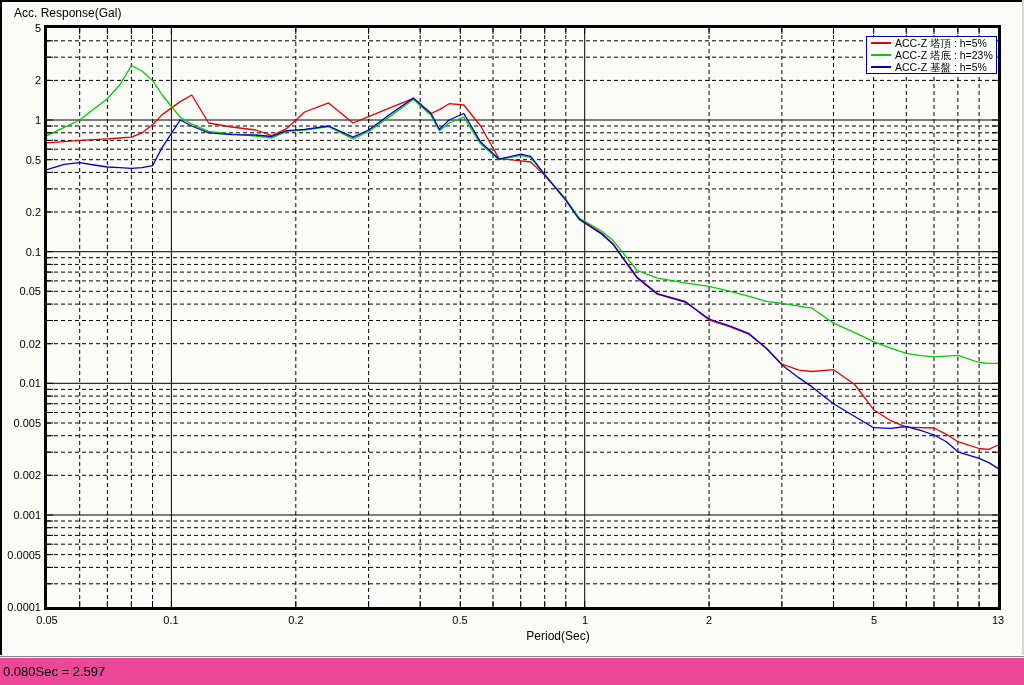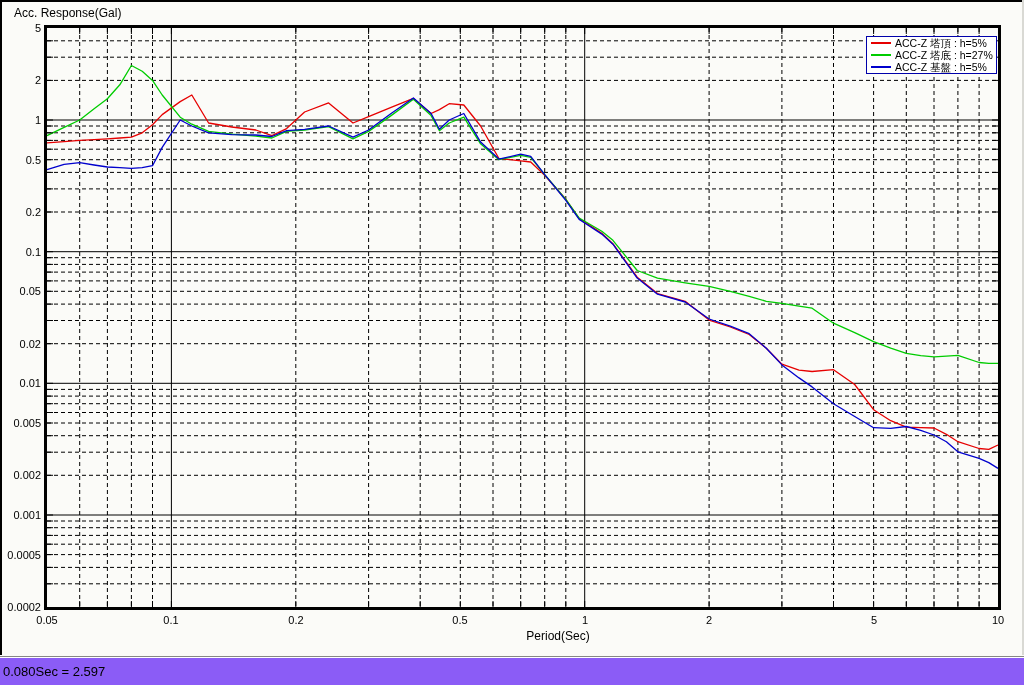--- a/index.html
+++ b/index.html
@@ -21,21 +21,21 @@
   #legend{
     position:absolute;left:866px;top:36px;width:131px;height:38px;
     background:#fff;border:1px solid #4d7c0f;box-sizing:border-box;
     display:flex;flex-direction:column;justify-content:center;overflow:hidden;
   }
   .legend-row{display:flex;align-items:center;height:12px;padding-left:4px;white-space:nowrap;overflow:hidden;}
   .legend-swatch{display:inline-block;width:20px;height:0;border-top:2px solid #000;margin-right:4px;flex:none;}
   .legend-label{font-size:10.5px;line-height:12px;}
   #status-bar{
     position:absolute;left:0;top:656px;width:1024px;height:29px;
-    background:#8b5cf6;border-top:1px solid #868686;box-shadow:inset 0 1px 0 #ffffff;
+    background:#ec4899;border-top:1px solid #868686;box-shadow:inset 0 1px 0 #ffffff;
     box-sizing:content-box;
   }
   #status-text{position:absolute;left:3px;top:7px;font-size:13px;white-space:nowrap;}
 </style>
 </head>
 <body>
 
 <div id="canvas">
   <svg id="plot-svg" xmlns="http://www.w3.org/2000/svg">
       <defs>
@@ -236,41 +236,41 @@
       <span class="ylab" style="top: 154px;">0.5</span>
       <span class="ylab" style="top: 206px;">0.2</span>
       <span class="ylab" style="top: 246px;">0.1</span>
       <span class="ylab" style="top: 285px;">0.05</span>
       <span class="ylab" style="top: 338px;">0.02</span>
       <span class="ylab" style="top: 377px;">0.01</span>
       <span class="ylab" style="top: 417px;">0.005</span>
       <span class="ylab" style="top: 469px;">0.002</span>
       <span class="ylab" style="top: 509px;">0.001</span>
       <span class="ylab" style="top: 549px;">0.0005</span>
-      <span class="ylab" style="top: 601px;">0.0002</span>
+      <span class="ylab" style="top: 601px;">0.0001</span>
     </div>
   <div id="x-labels">
       <span class="xlab" style="left: 25px;">0.05</span>
       <span class="xlab" style="left: 149px;">0.1</span>
       <span class="xlab" style="left: 274px;">0.2</span>
       <span class="xlab" style="left: 438px;">0.5</span>
       <span class="xlab" style="left: 563px;">1</span>
       <span class="xlab" style="left: 687px;">2</span>
       <span class="xlab" style="left: 852px;">5</span>
-      <span class="xlab" style="left: 976px;">10</span>
+      <span class="xlab" style="left: 976px;">13</span>
     </div>
   <div id="x-axis-title">Period(Sec)</div>
   <div id="legend" style="border-color: rgb(0, 0, 170);">
       <div class="legend-row">
         <span class="legend-swatch" style="border-top-color: rgb(230, 0, 0);"></span>
         <span class="legend-label">ACC-Z 塔頂 : h=5%</span>
       </div>
       <div class="legend-row">
         <span class="legend-swatch" style="border-top-color: rgb(0, 204, 0);"></span>
-        <span class="legend-label">ACC-Z 塔底 : h=27%</span>
+        <span class="legend-label">ACC-Z 塔底 : h=23%</span>
       </div>
       <div class="legend-row">
         <span class="legend-swatch" style="border-top-color: rgb(0, 0, 205);"></span>
         <span class="legend-label">ACC-Z 基盤 : h=5%</span>
       </div>
     </div>
   <div class="edge-top"></div>
   <div class="edge-left"></div>
   <div class="edge-right"></div>
 </div>

